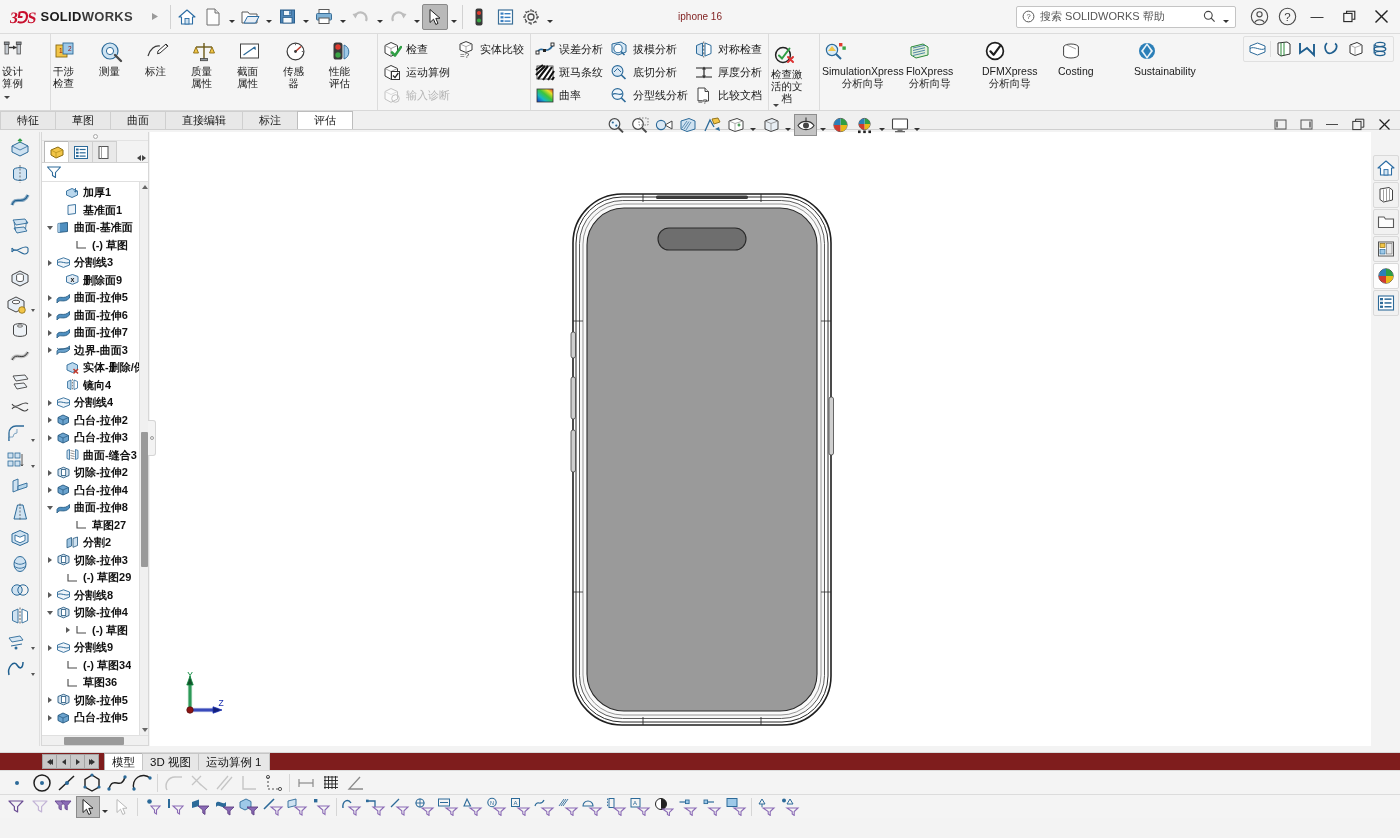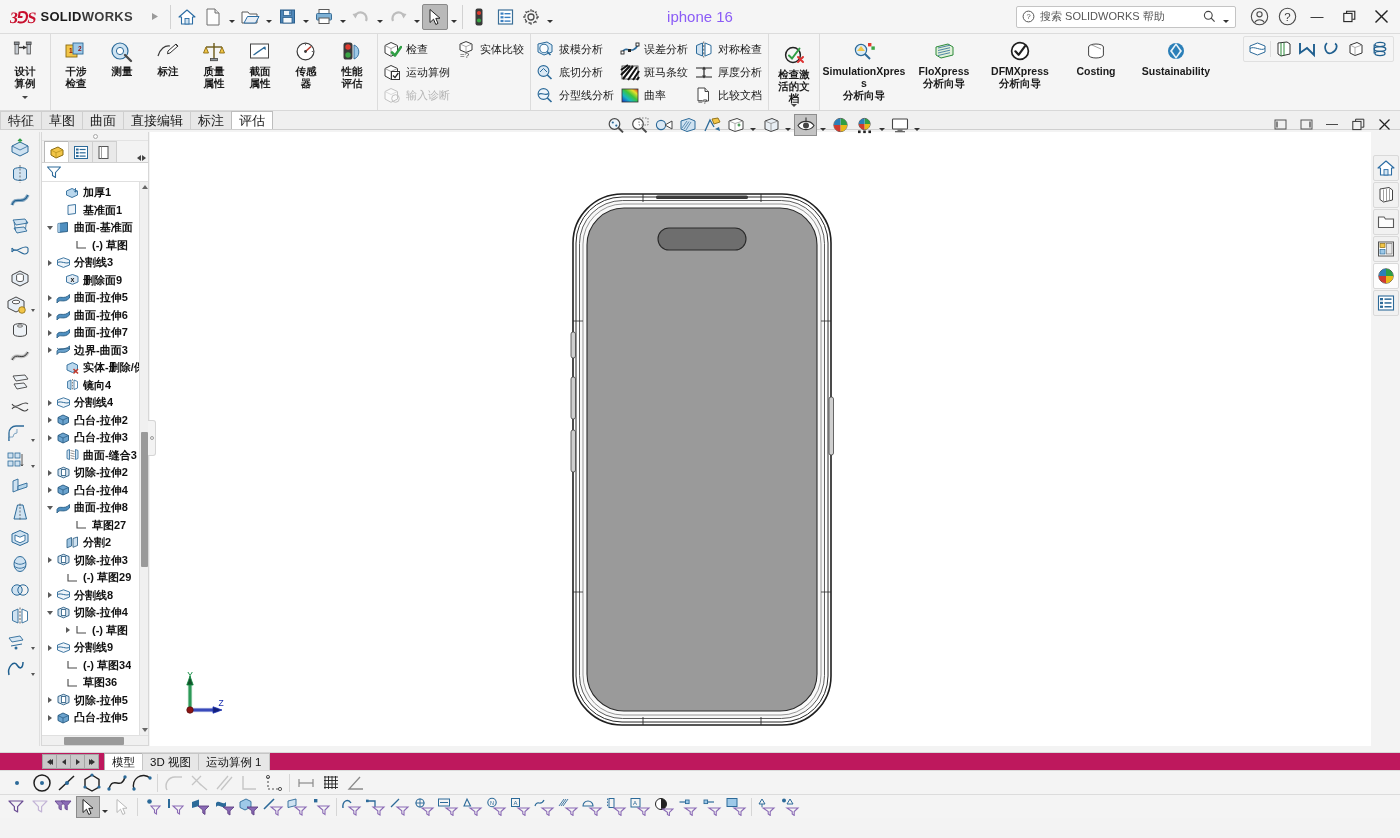--- a/index.html
+++ b/index.html
@@ -44,21 +44,21 @@
     width: 11px; height: 26px; display: flex; align-items: flex-end; justify-content: center;
     padding-bottom: 7px;
   }
   .tb-caret i {
     display: block; width: 0; height: 0;
     border-left: 3px solid transparent; border-right: 3px solid transparent;
     border-top: 3.5px solid #333;
   }
   .doc-title {
     position: absolute; left: 0; right: 0; text-align: center;
-    font-size: 15px; color: #8b5cf6; pointer-events: none;
+    font-size: 10px; color: #7f1d1d; pointer-events: none;
   }
   .title-right {
     margin-left: auto; display: flex; align-items: center; gap: 2px; padding-right: 4px;
   }
   .help-search {
     display: flex; align-items: center; gap: 5px;
     width: 220px; height: 22px; background: #fff;
     border: 1px solid #c4c4c4; border-radius: 2px; padding: 0 5px; margin-right: 8px;
   }
   .help-search .q { font-size: 11px; color: #555; flex: 1; }
@@ -69,43 +69,43 @@
 
   
   .ribbon {
     position: absolute; top: 34px; left: 0; width: 1400px; height: 77px;
     background: #f5f5f5; border-bottom: 1px solid #d8d8d8;
     display: flex; align-items: flex-start; overflow: hidden;
   }
   .rgroup { display: flex; align-items: flex-start; height: 77px; padding: 2px 2px 0 2px; }
   .rgroup.bordered { border-right: 1px solid #dcdcdc; }
   .rbig {
-    width: 46px; min-width: 46px; display: flex; flex-direction: column; align-items: center;
-    padding-top: 3px; text-align: center; line-height: 1.12; font-weight: bold;
+    width: 46px; min-width: 46px; display: flex; flex-direction: column; align-items: flex-start;
+    padding-top: 3px; text-align: center; line-height: 1.12;
   }
   .rbig .ic { width: 26px; height: 26px; display: flex; align-items: center; justify-content: center; }
   .rbig .lb { font-size: 10.5px; color: #1a1a1a; margin-top: 1px; word-break: break-all; }
   .rbig.wide { width: 76px; min-width: 76px; }
   .rbig.xwide { width: 84px; min-width: 84px; }
   .rbig.disabled .lb, .rbig.disabled { color: #b0b0b0; }
   .rcol { display: flex; flex-direction: column; gap: 1px; padding-top: 2px; }
   .rsmall { display: flex; align-items: center; gap: 4px; height: 22px; padding: 0 4px 0 2px; }
   .rsmall .ic { width: 20px; height: 20px; display: flex; align-items: center; justify-content: center; }
   .rsmall .lb { font-size: 11px; color: #1a1a1a; white-space: nowrap; }
   .rsmall.disabled .lb { color: #b5b5b5; }
   .rdrop { width: 9px; display: flex; align-items: flex-end; justify-content: center; padding-bottom: 3px; }
   .rdrop i { width: 0; height: 0; border-left: 3px solid transparent; border-right: 3px solid transparent; border-top: 3.5px solid #444; }
 
   
   .tabstrip {
     position: absolute; top: 111px; left: 0; width: 1400px; height: 19px;
     background: #f0f0f0; border-bottom: 1px solid #cfcfcf; display: flex; align-items: flex-end;
   }
   .rtab {
-    height: 18px; padding: 0 7px; font-size: 13px; color: #1a1a1a;
+    height: 18px; padding: 0 16px; font-size: 11px; color: #1a1a1a;
     display: flex; align-items: center;
     border: 1px solid #cfcfcf; border-bottom: none; background: #e8e8e8; margin-right: -1px;
   }
   .rtab.active { background: #ffffff; border-color: #bdbdbd; }
 
   
   .viewbar {
     position: absolute; top: 113px; left: 604px; height: 24px;
     display: flex; align-items: center; gap: 1px; z-index: 5;
   }
@@ -208,21 +208,21 @@
   }
   .rr-btn {
     width: 26px; height: 26px; display: flex; align-items: center; justify-content: center;
     background: #f1f1f1; border: 1px solid #d9d9d9; border-radius: 2px;
   }
   .rr-btn.light { background: #fdfdfd; }
 
   
   .bottomtabs {
     position: absolute; left: 0; bottom: 68px; width: 1400px; height: 18px;
-    background: #be185d; border-top: 1px solid #d8d8d8; display: flex; align-items: flex-end;
+    background: #7f1d1d; border-top: 1px solid #d8d8d8; display: flex; align-items: flex-end;
     padding-left: 42px;
   }
   .btab-nav { display: flex; align-items: center; height: 15px; margin-bottom: 1px; margin-right: 6px; }
   .btab-nav span {
     width: 15px; height: 15px; display: flex; align-items: center; justify-content: center;
     background: #c9c9c9; border: 1px solid #a4a4a4; margin-right: -1px;
   }
   .btab-nav i { width: 0; height: 0; border-top: 3px solid transparent; border-bottom: 3px solid transparent; }
   .btab-nav i.l { border-right: 4px solid #333; }
   .btab-nav i.r { border-left: 4px solid #333; }
@@ -577,52 +577,20 @@
               <path d="M4 4 L10 6.6 L16 4 M10 6.6 L10 12.5" fill="none" stroke="#999" stroke-width="0.8"></path>
               <text x="4" y="18" font-size="8" fill="#333" font-family="Liberation Sans">=?</text>
             </svg>
           </span>
           <span class="lb">实体比较</span>
         </div>
       </div>
     </div>
 
     <div class="rgroup bordered">
-      <div class="rcol">
-        <div class="rsmall">
-          <span class="ic">
-            <svg width="20" height="19" viewBox="0 0 20 19">
-              <path d="M3 4 L12 2 L17 5 L17 12 L9 15 L3 12 Z" fill="#d7e9f6" stroke="#2c6a99" stroke-width="1"></path>
-              <circle cx="9" cy="8.5" r="4.2" fill="#fff" stroke="#2c6a99" stroke-width="1.1" opacity="0.92"></circle>
-              <line x1="12" y1="11.5" x2="15.5" y2="15" stroke="#2c6a99" stroke-width="1.6"></line>
-            </svg>
-          </span>
-          <span class="lb">拔模分析</span>
-        </div>
-        <div class="rsmall">
-          <span class="ic">
-            <svg width="20" height="19" viewBox="0 0 20 19">
-              <circle cx="8.5" cy="8" r="5.4" fill="#dbe9f5" stroke="#2c6a99" stroke-width="1.1"></circle>
-              <path d="M5 9 L8.5 5.5 L12 9" fill="none" stroke="#2c6a99" stroke-width="1"></path>
-              <line x1="12.4" y1="12" x2="16.5" y2="16" stroke="#2c6a99" stroke-width="1.7"></line>
-            </svg>
-          </span>
-          <span class="lb">底切分析</span>
-        </div>
-        <div class="rsmall">
-          <span class="ic">
-            <svg width="20" height="19" viewBox="0 0 20 19">
-              <circle cx="8.5" cy="8" r="5.4" fill="#eef5fb" stroke="#2c6a99" stroke-width="1.1"></circle>
-              <path d="M3.6 8.6 C6 5.5, 11 10.6, 13.4 7.4" fill="none" stroke="#2c6a99" stroke-width="1.2"></path>
-              <line x1="12.4" y1="12" x2="16.5" y2="16" stroke="#2c6a99" stroke-width="1.7"></line>
-            </svg>
-          </span>
-          <span class="lb">分型线分析</span>
-        </div>
-      </div>
       <div class="rcol">
         <div class="rsmall">
           <span class="ic">
             <svg width="20" height="19" viewBox="0 0 20 19">
               <path d="M2 13 C6 4, 12 16, 18 5" fill="none" stroke="#2c6a99" stroke-width="1.6"></path>
               <rect x="1" y="11" width="3" height="3" fill="#fff" stroke="#222" stroke-width="0.9"></rect>
               <rect x="8" y="9" width="3" height="3" fill="#222"></rect>
               <rect x="16" y="3" width="3" height="3" fill="#fff" stroke="#222" stroke-width="0.9"></rect>
             </svg>
           </span>
@@ -659,20 +627,52 @@
               <rect x="2" y="3" width="16" height="13" fill="url(#curvgrad)" stroke="#333" stroke-width="0.8"></rect>
             </svg>
           </span>
           <span class="lb">曲率</span>
         </div>
       </div>
       <div class="rcol">
         <div class="rsmall">
           <span class="ic">
             <svg width="20" height="19" viewBox="0 0 20 19">
+              <path d="M3 4 L12 2 L17 5 L17 12 L9 15 L3 12 Z" fill="#d7e9f6" stroke="#2c6a99" stroke-width="1"></path>
+              <circle cx="9" cy="8.5" r="4.2" fill="#fff" stroke="#2c6a99" stroke-width="1.1" opacity="0.92"></circle>
+              <line x1="12" y1="11.5" x2="15.5" y2="15" stroke="#2c6a99" stroke-width="1.6"></line>
+            </svg>
+          </span>
+          <span class="lb">拔模分析</span>
+        </div>
+        <div class="rsmall">
+          <span class="ic">
+            <svg width="20" height="19" viewBox="0 0 20 19">
+              <circle cx="8.5" cy="8" r="5.4" fill="#dbe9f5" stroke="#2c6a99" stroke-width="1.1"></circle>
+              <path d="M5 9 L8.5 5.5 L12 9" fill="none" stroke="#2c6a99" stroke-width="1"></path>
+              <line x1="12.4" y1="12" x2="16.5" y2="16" stroke="#2c6a99" stroke-width="1.7"></line>
+            </svg>
+          </span>
+          <span class="lb">底切分析</span>
+        </div>
+        <div class="rsmall">
+          <span class="ic">
+            <svg width="20" height="19" viewBox="0 0 20 19">
+              <circle cx="8.5" cy="8" r="5.4" fill="#eef5fb" stroke="#2c6a99" stroke-width="1.1"></circle>
+              <path d="M3.6 8.6 C6 5.5, 11 10.6, 13.4 7.4" fill="none" stroke="#2c6a99" stroke-width="1.2"></path>
+              <line x1="12.4" y1="12" x2="16.5" y2="16" stroke="#2c6a99" stroke-width="1.7"></line>
+            </svg>
+          </span>
+          <span class="lb">分型线分析</span>
+        </div>
+      </div>
+      <div class="rcol">
+        <div class="rsmall">
+          <span class="ic">
+            <svg width="20" height="19" viewBox="0 0 20 19">
               <path d="M8.5 3 L8.5 16 L2.5 13.5 L2.5 5.5 Z" fill="#cfe2f1" stroke="#2c6a99" stroke-width="1"></path>
               <path d="M11 3 L11 16 L17 13.5 L17 5.5 Z" fill="#fff" stroke="#2c6a99" stroke-width="1"></path>
               <line x1="9.75" y1="1.5" x2="9.75" y2="17.5" stroke="#444" stroke-width="0.8" stroke-dasharray="2 1.6"></line>
             </svg>
           </span>
           <span class="lb">对称检查</span>
         </div>
         <div class="rsmall">
           <span class="ic">
             <svg width="20" height="19" viewBox="0 0 20 19">

